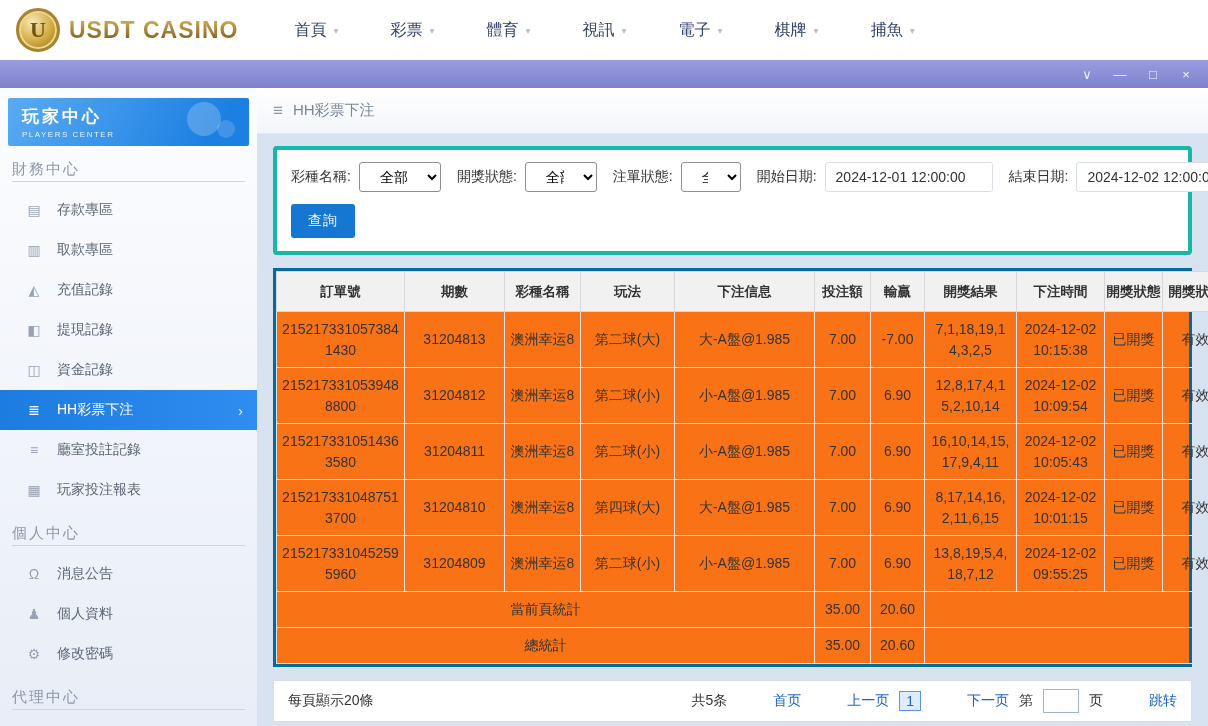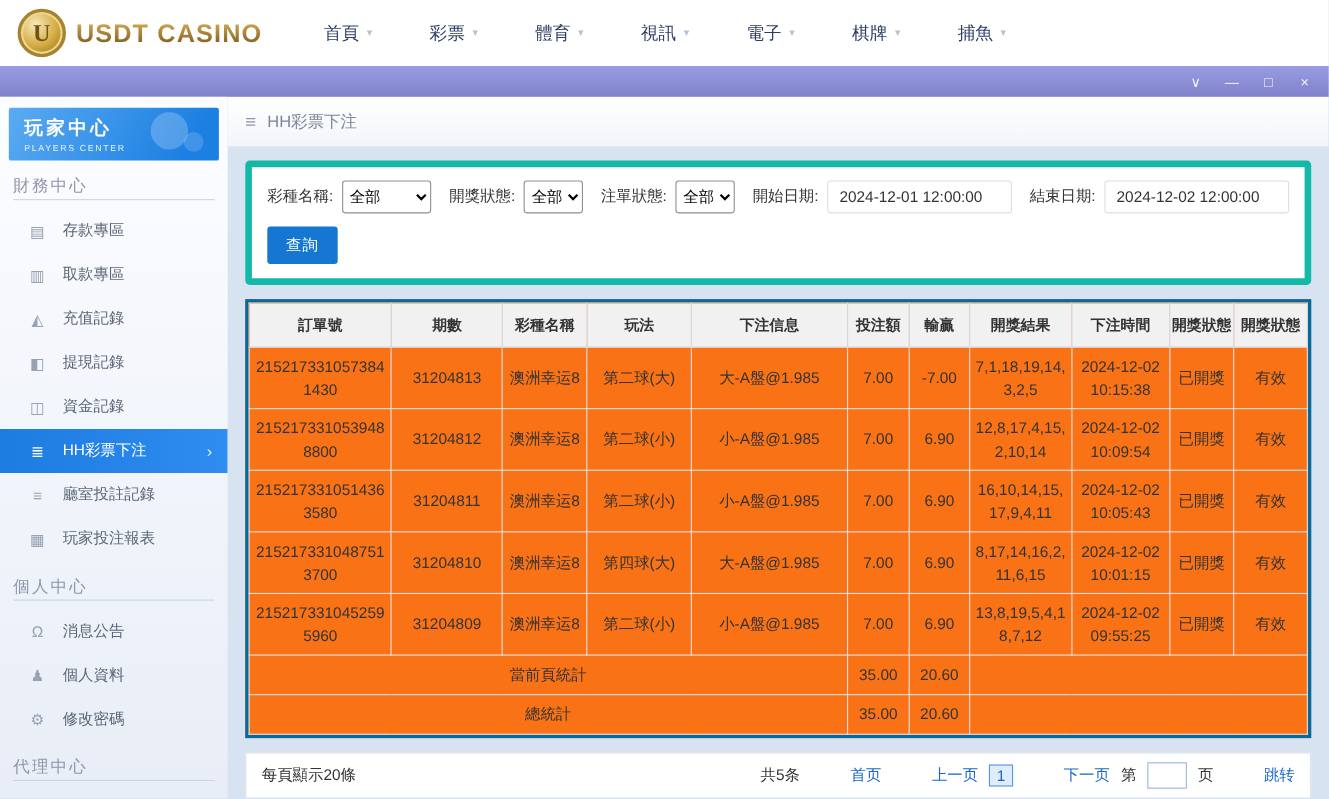--- a/index.html
+++ b/index.html
@@ -33,21 +33,21 @@
   .nav-chev { color:#b9c2d2; font-size:10px; }
   
   .window-bar {
     height:28px; background:linear-gradient(180deg,#999ce0,#7f82cb);
     display:flex; align-items:center; justify-content:flex-end; gap:19px; padding:0 15px;
   }
   .win-ctrl { color:#f2f3fb; font-size:13px; line-height:1; cursor:pointer; width:14px; text-align:center; }
   
   .layout { display:flex; height:638px; }
   
-  .sidebar { width:207px; flex-shrink:0; overflow:hidden;
+  .sidebar { width:257px; flex-shrink:0; overflow:hidden;
     background:linear-gradient(180deg,#fcfdff 0%,#e8edf7 100%); }
   .player-card {
     margin:10px 8px 0; height:48px; border-radius:2px; position:relative; overflow:hidden;
     background:linear-gradient(120deg,#5aabf2 0%,#1c7fe2 85%);
     color:#fff; padding:7px 14px;
   }
   .player-title { font-size:17px; font-weight:bold; letter-spacing:3px; }
   .player-sub { font-size:8px; letter-spacing:1.5px; opacity:.88; margin-top:2px; }
   .deco-circle { position:absolute; border-radius:50%; background:rgba(255,255,255,.22); }
   .deco-a { width:34px; height:34px; right:28px; top:4px; }
@@ -67,25 +67,25 @@
   .active-arrow { margin-left:auto; font-size:15px; color:#eaf3ff; }
   
   .main { flex:1; display:flex; flex-direction:column; overflow:hidden; }
   .crumb-bar {
     height:46px; flex-shrink:0; display:flex; align-items:center; gap:10px; padding:0 16px;
     background:linear-gradient(180deg,#ffffff,#f2f5fa); border-bottom:1px solid #e2e7f0;
     color:#7b8698; font-size:15px;
   }
   .hamburger { font-size:17px; color:#8b96a8; cursor:pointer; }
   .content { padding:12px 16px; }
-  .filter-card { background:#fff; border:6px solid #14b8a6; border-radius:4px; padding:12px 14px 13px; }
+  .filter-card { background:#fff; border:4px solid #14b8a6; border-radius:4px; padding:12px 14px 13px; }
   .filter-row { display:flex; align-items:center; gap:8px; font-size:14px; color:#333; }
   .f-label { white-space:nowrap; }
   .f-label.gap { margin-left:8px; }
-  select.f-select { height:30px; border:1px solid #8f8f8f; border-radius:3px; background:#fff; font-size:14px; padding:0 2px; cursor:pointer; }
+  select.f-select { height:30px; border:1px solid #8f8f8f; border-radius:3px; background:#fff; font-size:14px; padding:0 16px; cursor:pointer; }
   .sel-wide { width:120px; }
   .sel-mid { width:72px; }
   .sel-small { width:60px; }
   input.f-date { height:30px; width:168px; border:1px solid #d9dee8; border-radius:3px; padding:0 10px; font-size:14px; color:#333; }
   .search-btn {
     margin-top:12px; background:#1677d2; color:#fff; border:none; border-radius:3px;
     padding:8px 17px; font-size:14px; cursor:pointer; letter-spacing:1px;
   }
   
   .table-card { margin-top:13px; background:#f97316; border:3px solid #0369a1; }

